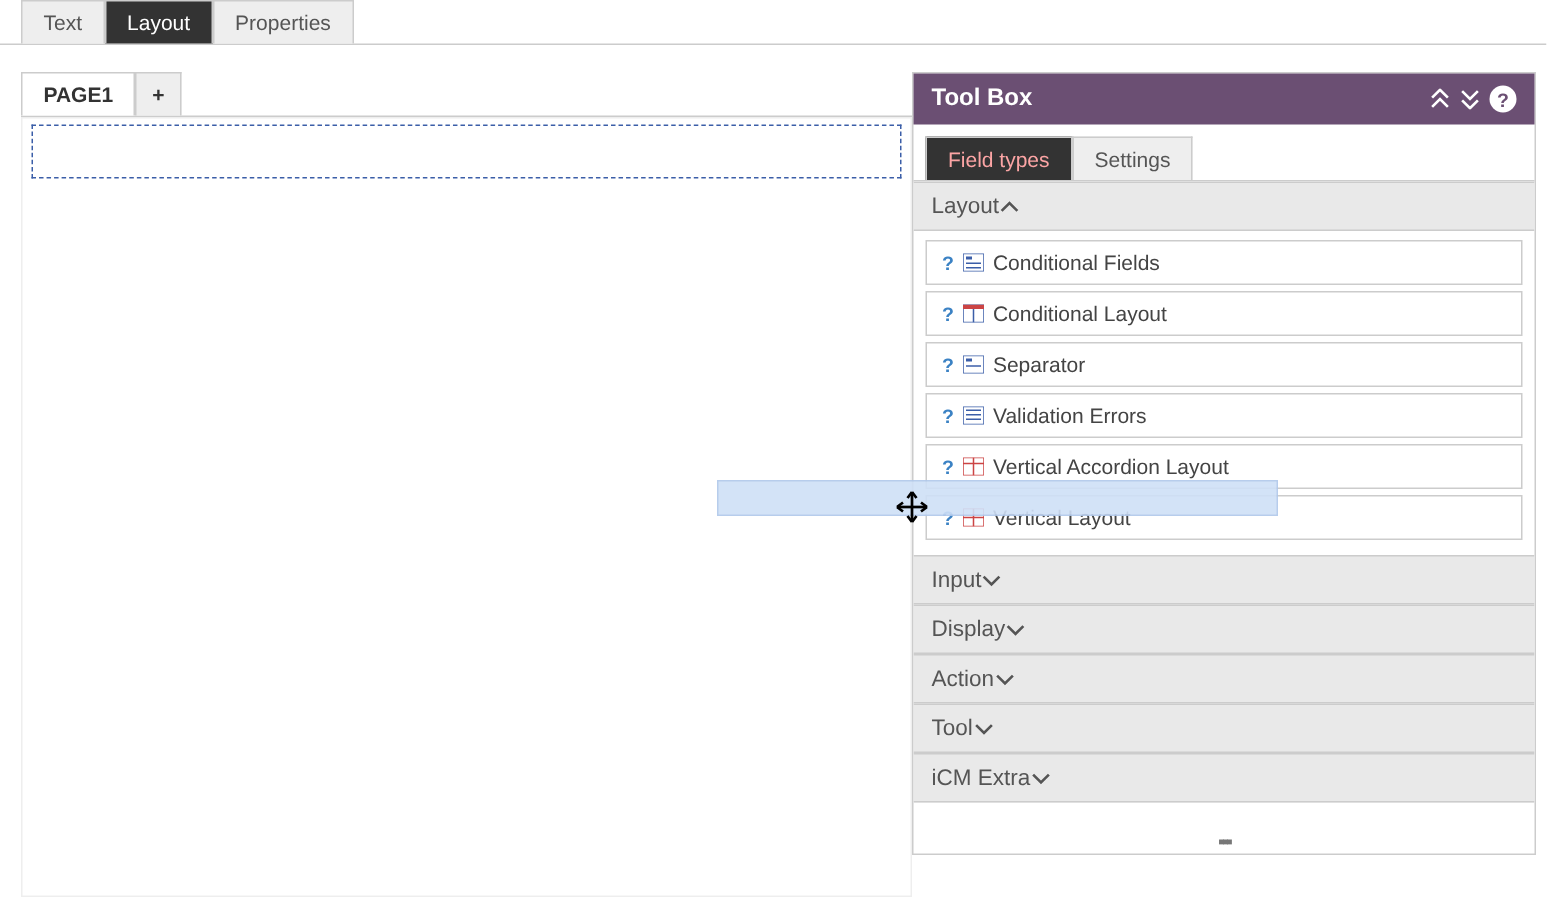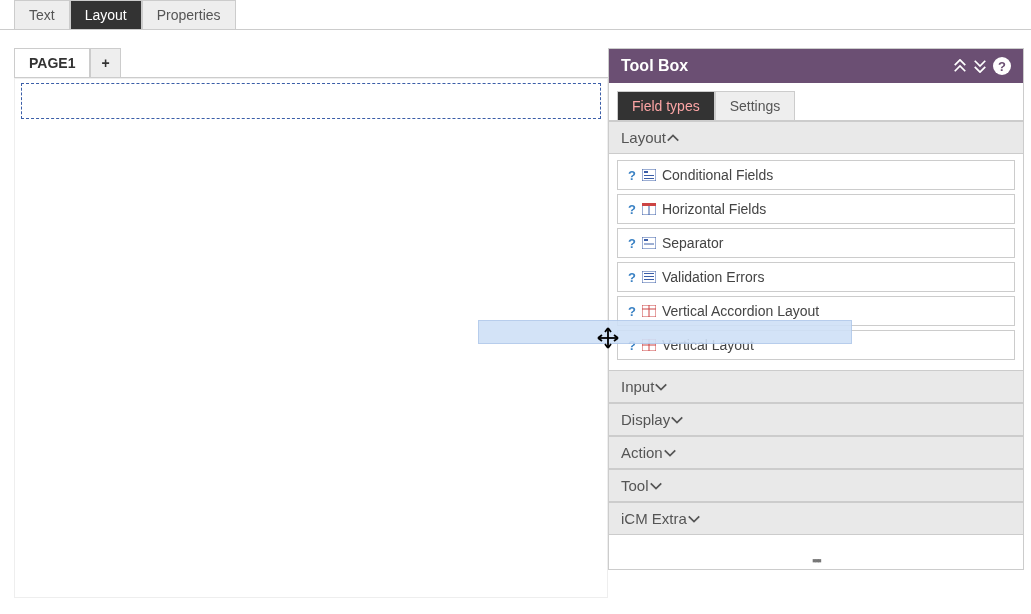--- a/index.html
+++ b/index.html
@@ -122,21 +122,21 @@
               </svg>
             <span>Conditional Fields</span>
           </div>
           <div class="item">
             <span class="q">?</span>
             <svg class="mini-icon" viewBox="0 0 14 12">
                 <rect x="0" y="0" width="14" height="12" fill="none" stroke="#3b5ea8"></rect>
                 <rect x="0" y="0" width="14" height="3" fill="#c44"></rect>
                 <line x1="7" y1="3" x2="7" y2="12" stroke="#3b5ea8"></line>
               </svg>
-            <span>Horizontal Fields</span>
+            <span>Conditional Layout</span>
           </div>
           <div class="item">
             <span class="q">?</span>
             <svg class="mini-icon" viewBox="0 0 14 12">
                 <rect x="0" y="0" width="14" height="12" fill="none" stroke="#3b5ea8"></rect>
                 <rect x="2" y="2" width="4" height="2" fill="#3b5ea8"></rect>
                 <line x1="2" y1="7" x2="12" y2="7" stroke="#3b5ea8"></line>
               </svg>
             <span>Separator</span>
           </div>

